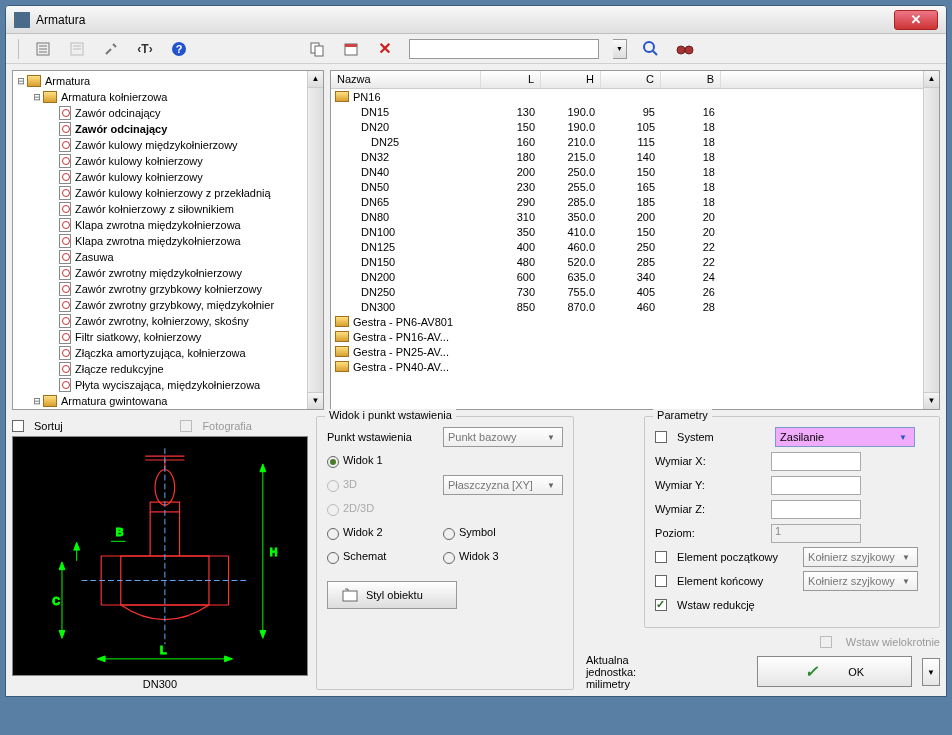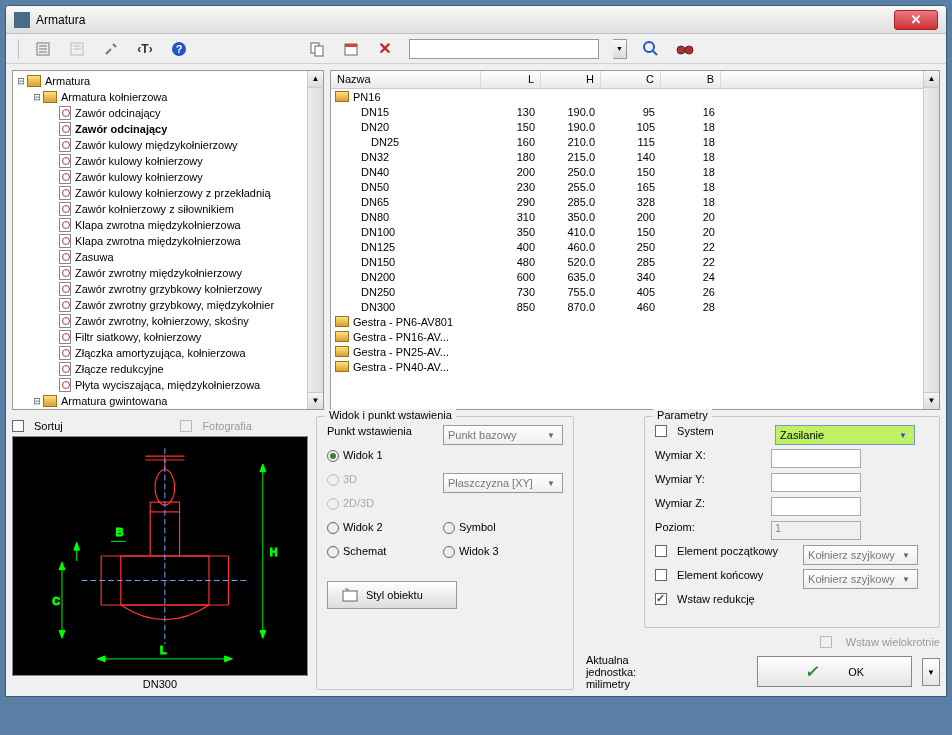--- a/index.html
+++ b/index.html
@@ -38,24 +38,24 @@
 .col-n { width: 60px; text-align: right; }
 .bottom { display: flex; padding: 0 6px 6px; gap: 8px; }
 .sort-row { display: flex; align-items: center; gap: 6px; margin: 4px 0; }
 .preview-box { width: 300px; }
 .preview { background: #000; border: 1px solid #888; height: 240px; position: relative; }
 .preview svg { width: 100%; height: 100%; }
 .preview-label { text-align: center; margin-top: 2px; }
 .group { border: 1px solid #c8c8c8; border-radius: 2px; padding: 8px 10px 10px; position: relative; background: #f0f0f0; }
 .group-title { position: absolute; top: -8px; left: 8px; background: #f0f0f0; padding: 0 4px; font-size: 11px; }
 .mid-panel { flex: 1; display: flex; flex-direction: row; gap: 12px; }
-.form-row { display: flex; align-items: flex-start; gap: 6px; min-height: 24px; }
+.form-row { display: flex; align-items: center; gap: 6px; min-height: 24px; }
 .form-row label { width: 110px; }
 .select { border: 1px solid #999; background: linear-gradient(#fff,#eee); height: 20px; width: 120px; display: flex; align-items: center; padding: 0 4px; color: #777; }
-.select.enabled { color: #000; border-color: #7a9ac9; background: #bef264; }
+.select.enabled { color: #000; border-color: #7a9ac9; background: #f0abfc; }
 .select .dd { margin-left: auto; width: 14px; text-align: center; font-size: 8px; color: #666; }
 .radio { width: 12px; height: 12px; border: 1px solid #666; border-radius: 50%; display: inline-block; margin-right: 4px; position: relative; vertical-align: middle; }
 .radio.sel::after { content: ""; position: absolute; left: 2px; top: 2px; width: 6px; height: 6px; background: #4a7a2a; border-radius: 50%; }
 .radio.dis { border-color: #bbb; }
 .radio-label.dis { color: #aaa; }
 .btn-styl { border: 1px solid #999; background: linear-gradient(#fff,#ddd); padding: 5px 14px; display: flex; align-items: center; gap: 8px; cursor: pointer; width: 130px; }
 .chk { width: 12px; height: 12px; border: 1px solid #666; display: inline-block; background: #fff; margin-right: 4px; vertical-align: middle; position: relative; }
 .chk.sel::after { content: "✓"; position: absolute; left: 0; top: -2px; font-size: 11px; color: #2a6a2a; font-weight: bold; }
 .chk.dis { border-color: #bbb; background: #f0f0f0; }
 .input-small { border: 1px solid #aaa; background: #fff; height: 19px; width: 90px; padding: 0 3px; color: #888; }
@@ -284,21 +284,21 @@
                 <div class="td" style="width:150px;padding-left:30px">DN50</div>
                 <div class="td col-n">230</div>
                 <div class="td col-n">255.0</div>
                 <div class="td col-n">165</div>
                 <div class="td col-n">18</div>
               </div>
               <div class="trow">
                 <div class="td" style="width:150px;padding-left:30px">DN65</div>
                 <div class="td col-n">290</div>
                 <div class="td col-n">285.0</div>
-                <div class="td col-n">328</div>
+                <div class="td col-n">185</div>
                 <div class="td col-n">18</div>
               </div>
               <div class="trow">
                 <div class="td" style="width:150px;padding-left:30px">DN80</div>
                 <div class="td col-n">310</div>
                 <div class="td col-n">350.0</div>
                 <div class="td col-n">200</div>
                 <div class="td col-n">20</div>
               </div>
               <div class="trow">

